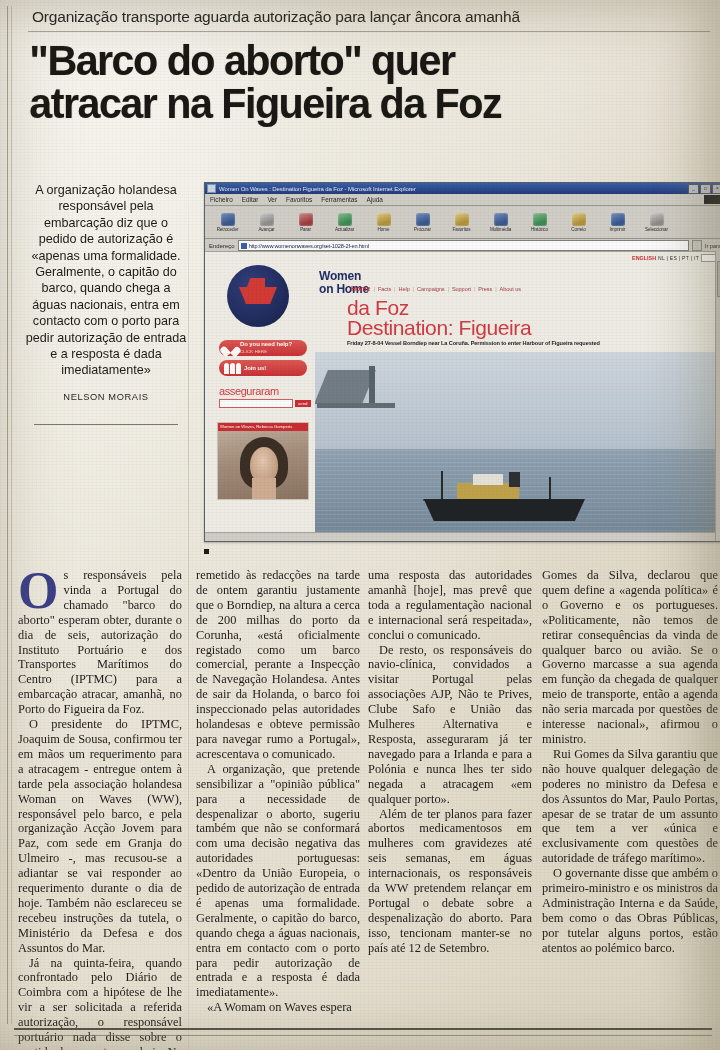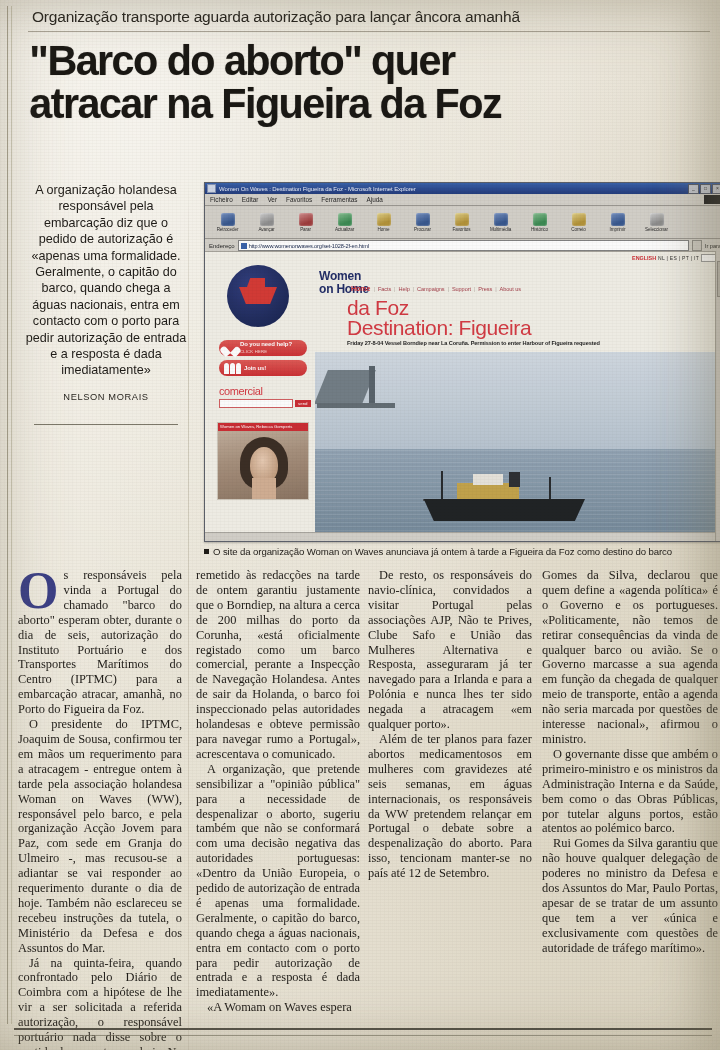--- a/index.html
+++ b/index.html
@@ -494,21 +494,21 @@
 
           <div class="cta cta-join">
             <span class="people">
                 <i></i>
                 <i></i>
                 <i></i>
               </span>
             <span class="txt">Join us!</span>
           </div>
 
-          <div class="newsletter">comercial</div>
+          <div class="newsletter">asseguraram</div>
           <div class="nl-row">
             <span class="nl-in" title="your e-mail"></span>
             <span class="nl-go">send</span>
           </div>
 
           <div class="portrait">
             <span class="cap">Women on Waves, Rebecca Gomperts</span>
             <span class="hair"></span>
             <span class="face2"></span>
             <span class="neck"></span>
@@ -535,21 +535,21 @@
 
           <div class="hscroll"></div>
         </div>
         <div class="vscroll">
           <span class="thumb"></span>
         </div>
       </div>
     </div>
 
     <div class="caption">
-      <span class="cap-sq"></span><span>O site da organização Woman on Waves anunciava já ontem à tarde a Figueira da Foz como destino do barco</span>
+      <span class="cap-sq"></span>
     </div>
 
     <div class="cols">
 
       <div class="col c1">
         <div class="col-text">
           <p class="noindent dropcap-para"><span class="dropcap">O</span><span>s responsáveis pela vinda a Portugal do chamado "barco do aborto" esperam obter, durante o dia de seis, autorização do Instituto Portuário e dos Transportes Marítimos do Centro (IPTMC) para a embarcação atracar, amanhã, no Porto do Figueira da Foz.</span></p>
           <p>O presidente do IPTMC, Joaquim de Sousa, confirmou ter em mãos um requerimento para a atracagem - entregue ontem à tarde pela associação holandesa Woman on Waves (WW), responsável pelo barco, e pela organização Acção Jovem para Paz, com sede em Granja do Ulmeiro -, mas recusou-se a adiantar se vai responder ao requerimento durante o dia de hoje. Também não esclareceu se recebeu instruções da tutela, o Ministério da Defesa e dos Assuntos do Mar.</p>
           <p>Já na quinta-feira, quando confrontado pelo Diário de Coimbra com a hipótese de lhe vir a ser solicitada a referida autorização, o responsável portuário nada disse sobre o sentido da resposta que daria. Na altura, insistiu apenas que o Porto da Figueira da Foz só recebe barcos de recreio, pesca e mercadorias.</p>
 
@@ -559,30 +559,31 @@
       <div class="col c2">
         <div class="col-text">
           <p class="noindent">remetido às redacções na tarde de ontem garantiu justamente que o Borndiep, na altura a cerca de 200 milhas do porto da Corunha, «está oficialmente registado como um barco comercial, perante a Inspecção de Navegação Holandesa. Antes de sair da Holanda, o barco foi inspeccionado pelas autoridades holandesas e obteve permissão para navegar rumo a Portugal», acrescentava o comunicado.</p>
           <p>A organização, que pretende sensibilizar a "opinião pública" para a necessidade de despenalizar o aborto, sugeriu também que não se conformará com uma decisão negativa das autoridades portuguesas: «Dentro da União Europeia, o pedido de autorização de entrada é apenas uma formalidade. Geralmente, o capitão do barco, quando chega a águas nacionais, entra em contacto com o porto para pedir autorização de entrada e a resposta é dada imediatamente».</p>
           <p>«A Womam on Waves espera</p>
         </div>
       </div>
 
       <div class="col c3">
         <div class="col-text">
+          <p class="noindent">uma resposta das autoridades amanhã [hoje], mas prevê que toda a regulamentação nacional e internacional será respeitada», conclui o comunicado.</p>
           <p>De resto, os responsáveis do navio-clínica, convidados a visitar Portugal pelas associações AJP, Não te Prives, Clube Safo e União das Mulheres Alternativa e Resposta, asseguraram já ter navegado para a Irlanda e para a Polónia e nunca lhes ter sido negada a atracagem «em qualquer porto».</p>
           <p>Além de ter planos para fazer abortos medicamentosos em mulheres com gravidezes até seis semanas, em águas internacionais, os responsáveis da WW pretendem relançar em Portugal o debate sobre a despenalização do aborto. Para isso, tencionam manter-se no país até 12 de Setembro.</p>
         </div>
       </div>
 
       <div class="col c4">
         <div class="col-text">
           <p class="noindent">Gomes da Silva, declarou que quem define a «agenda política» é o Governo e os portugueses. «Politicamente, não temos de retirar consequências da vinda de qualquer barco ou avião. Se o Governo marcasse a sua agenda em função da chegada de qualquer meio de transporte, então a agenda não seria marcada por questões de interesse nacional», afirmou o ministro.</p>
+          <p>Rui Gomes da Silva garantiu que não houve qualquer delegação de poderes no ministro da Defesa e dos Assuntos do Mar, Paulo Portas, apesar de se tratar de um assunto que tem a ver «única e exclusivamente com questões de autoridade de tráfego marítimo».</p>
           <p>O governante disse que ambém o primeiro-ministro e os ministros da Administração Interna e da Saúde, bem como o das Obras Públicas, por tutelar alguns portos, estão atentos ao polémico barco.</p>
-          <p>Rui Gomes da Silva garantiu que não houve qualquer delegação de poderes no ministro da Defesa e dos Assuntos do Mar, Paulo Portas, apesar de se tratar de um assunto que tem a ver «única e exclusivamente com questões de autoridade de tráfego marítimo».</p>
         </div>
       </div>
 
     </div>
   </div>
 
   <div class="botrule1"></div>
   <div class="botrule2"></div>
 </div>
 

